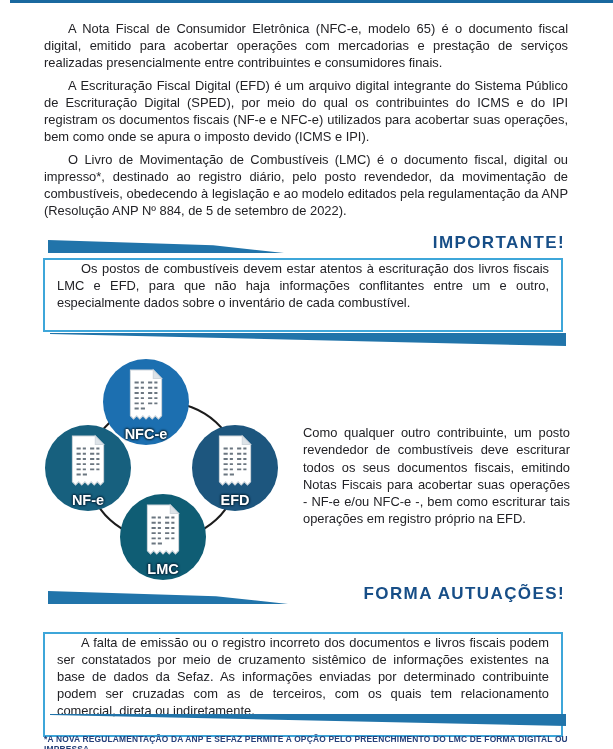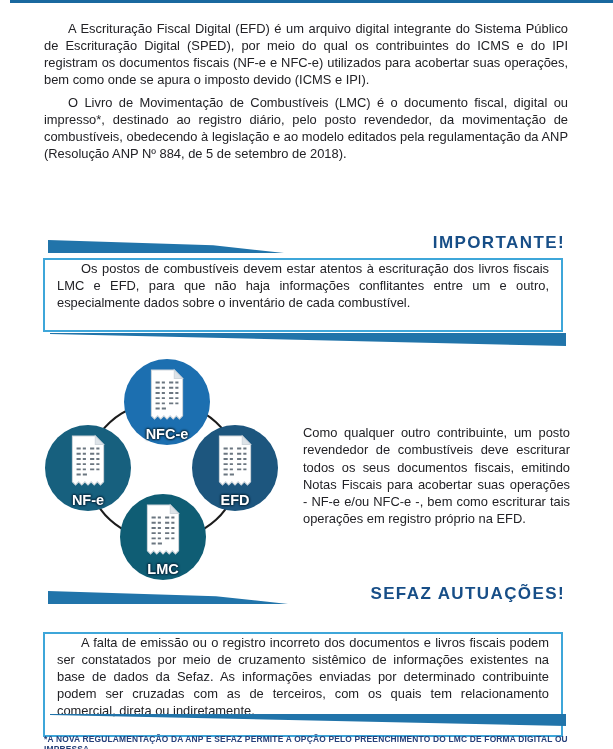--- a/index.html
+++ b/index.html
@@ -41,43 +41,44 @@
   .node{
     position:absolute;width:86px;height:86px;border-radius:50%;
     display:flex;align-items:flex-start;justify-content:center;
   }
   .node svg{margin-top:9px;}
   .node-label{
     position:absolute;bottom:3px;left:0;width:100%;text-align:center;
     font-size:14.5px;font-weight:bold;color:#ffffff;
     text-shadow:0 1px 2px #0b2e44,1px 0 2px #0b2e44,-1px 0 2px #0b2e44,0 -1px 2px #0b2e44;
   }
-  .node-nfce{left:84px;top:1px;}
+  .node-nfce{left:63px;top:1px;}
   .node-nfe{left:5px;top:67px;justify-content:center;}
   .node-efd{left:152px;top:67px;}
   .node-lmc{left:80px;top:136px;}
   .diagram-caption{
     position:absolute;left:303px;top:424px;width:267px;
     font-size:12.9px;line-height:17.3px;text-align:justify;color:#222226;
   }
   .footnote{
     position:absolute;left:44px;top:734px;width:540px;
     font-size:8.4px;font-weight:bold;letter-spacing:0.2px;color:#26407a;
   }
 </style>
 </head>
 <body>
 
 <div class="page">
 
   <div class="top-band"></div>
 
   <div class="body-copy">
+    <p>A Nota Fiscal de Consumidor Eletrônica (NFC-e, modelo 65) é o documento fiscal digital, emitido para acobertar operações com mercadorias e prestação de serviços realizadas presencialmente entre contribuintes e consumidores finais.</p>
     <p>A Escrituração Fiscal Digital (EFD) é um arquivo digital integrante do Sistema Público de Escrituração Digital (SPED), por meio do qual os contribuintes do ICMS e do IPI registram os documentos fiscais (NF-e e NFC-e) utilizados para acobertar suas operações, bem como onde se apura o imposto devido (ICMS e IPI).</p>
-    <p>O Livro de Movimentação de Combustíveis (LMC) é o documento fiscal, digital ou impresso*, destinado ao registro diário, pelo posto revendedor, da movimentação de combustíveis, obedecendo à legislação e ao modelo editados pela regulamentação da ANP (Resolução ANP Nº 884, de 5 de setembro de 2018).</p>
+    <p>O Livro de Movimentação de Combustíveis (LMC) é o documento fiscal, digital ou impresso*, destinado ao registro diário, pelo posto revendedor, da movimentação de combustíveis, obedecendo à legislação e ao modelo editados pela regulamentação da ANP (Resolução ANP Nº 884, de 5 de setembro de 2022).</p>
   </div>
 
   <div class="swoosh" style="left:48px;top:240px;width:236px;height:13px;"></div>
   <div class="sec-title" style="top:233px;">IMPORTANTE!</div>
   <div class="callout" style="top:258px;height:70px;">
     <p>Os postos de combustíveis devem estar atentos à escrituração dos livros fiscais LMC e EFD, para que não haja informações conflitantes entre um e outro, especialmente dados sobre o inventário de cada combustível.</p>
   </div>
   <div class="wedge" style="left:50px;top:333px;width:516px;height:13px;"></div>
 
   <div class="diagram">
@@ -172,21 +173,21 @@
           </g>
         </svg>
       </span>
       <span class="node-label">LMC</span>
     </div>
   </div>
 
   <div class="diagram-caption">Como qualquer outro contribuinte, um posto revendedor de combustíveis deve escriturar todos os seus documentos fiscais, emitindo Notas Fiscais para acobertar suas operações - NF-e e/ou NFC-e -, bem como escriturar tais operações em registro próprio na EFD.</div>
 
   <div class="swoosh" style="left:48px;top:591px;width:240px;height:13px;"></div>
-  <div class="sec-title" style="top:584px;">SEFAZ AUTUAÇÕES!</div>
+  <div class="sec-title" style="top:584px;">FORMA AUTUAÇÕES!</div>
   <div class="callout" style="top:632px;height:101px;">
     <p>A falta de emissão ou o registro incorreto dos documentos e livros fiscais podem ser constatados por meio de cruzamento sistêmico de informações existentes na base de dados da Sefaz. As informações enviadas por determinado contribuinte podem ser cruzadas com as de terceiros, com os quais tem relacionamento comercial, direta ou indiretamente.</p>
   </div>
   <div class="wedge" style="left:50px;top:714px;width:516px;height:12px;"></div>
 
   <div class="footnote">*A NOVA REGULAMENTAÇÃO DA ANP E SEFAZ PERMITE A OPÇÃO PELO PREENCHIMENTO DO LMC DE FORMA DIGITAL OU IMPRESSA.</div>
 
 </div>
 
 </body></html>

